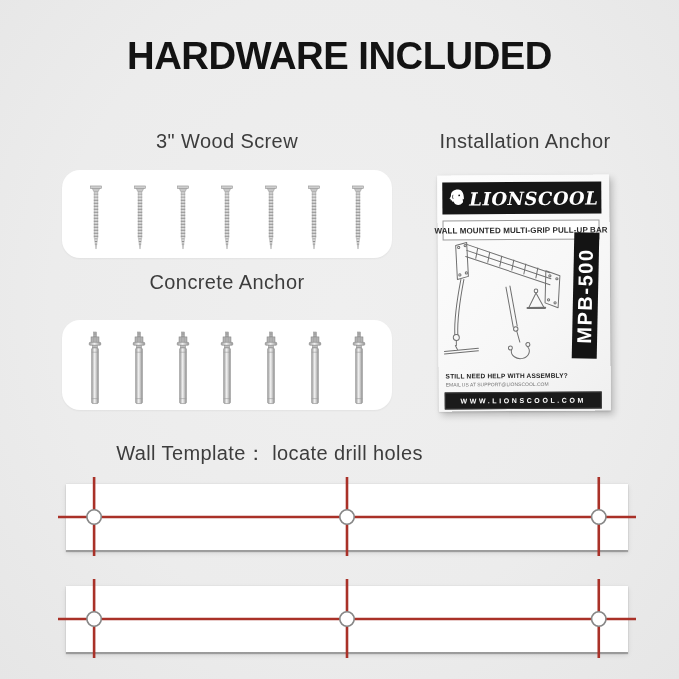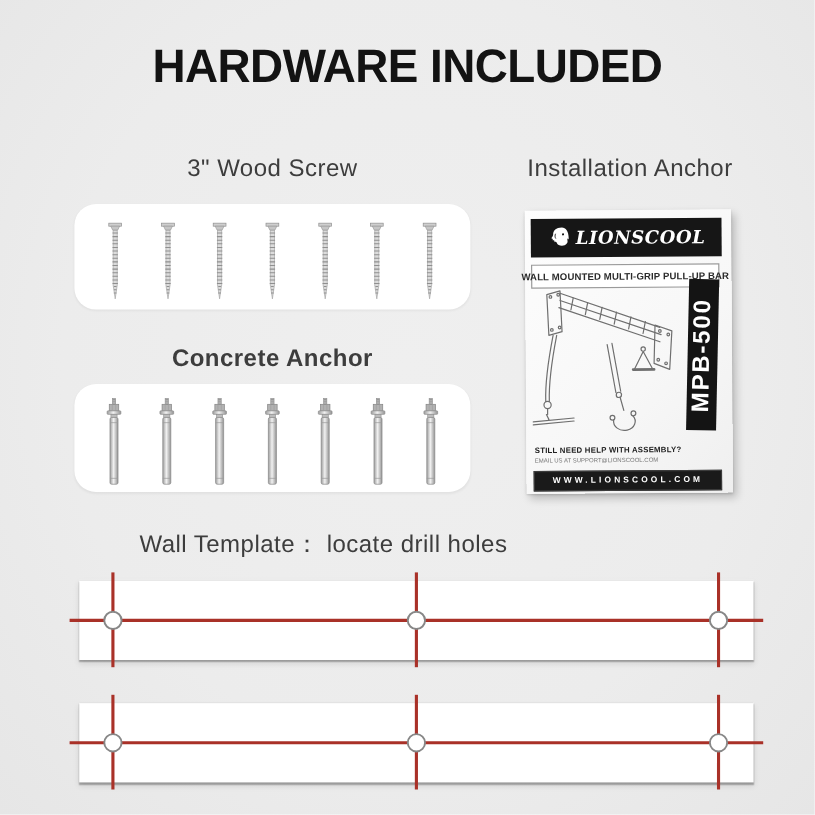--- a/index.html
+++ b/index.html
@@ -11,21 +11,21 @@
   .title{
     position:absolute;top:34px;left:0;width:100%;margin:0;
     text-align:center;font-size:39px;font-weight:800;letter-spacing:-0.5px;
     color:#131313;transform:scaleX(0.98);
   }
   .label{
     position:absolute;color:#3d3d3d;font-size:20px;font-weight:400;
     letter-spacing:0.4px;text-align:center;
   }
   .lbl-screw{top:130px;left:62px;width:330px;}
-  .lbl-anchor{top:288px;left:62px;width:330px;font-weight:bold;}
+  .lbl-anchor{top:271px;left:62px;width:330px;}
   .lbl-manual{top:130px;left:438px;width:174px;}
   .lbl-template{top:440px;left:0;width:539px;}
   .tray{
     position:absolute;left:62px;width:330px;background:#ffffff;border-radius:18px;
     display:flex;justify-content:space-between;box-sizing:border-box;
     box-shadow:0 1px 2px rgba(0,0,0,0.05);
   }
   .tray-screws{top:170px;height:88px;padding:15px 27px 7px;}
   .tray-anchors{top:320px;height:90px;padding:11px 25px 4px;}
   .screw{width:14px;height:66px;}
@@ -36,21 +36,21 @@
     background:linear-gradient(135deg,#fdfdfd 0%,#f7f7f7 60%,#efefef 100%);
     box-shadow:3px 4px 7px rgba(0,0,0,0.22), 0 1px 2px rgba(0,0,0,0.15);
     transform:rotate(-0.4deg);
   }
   .m-header{
     position:absolute;top:7px;left:5px;right:8px;height:32px;background:#161616;
     display:flex;align-items:center;justify-content:center;gap:3px;
   }
   .m-brand{
     color:#fff;font-family:"DejaVu Serif", serif;font-style:italic;font-weight:bold;
-    font-size:15px;letter-spacing:0.5px;
+    font-size:18px;letter-spacing:0.5px;
   }
   .m-banner{
     position:absolute;top:45px;left:5px;right:10px;height:18px;background:#fff;
     border:1px solid #9a9a9a;display:flex;align-items:center;justify-content:center;
     font-size:8px;font-weight:bold;color:#2c2c2c;letter-spacing:0.1px;white-space:nowrap;
   }
   .m-drawing{position:absolute;top:64px;left:2px;}
   .m-model{
     position:absolute;top:58px;left:135px;width:25px;height:126px;background:#141414;
     display:flex;align-items:center;justify-content:center;transform:rotate(1.6deg);

